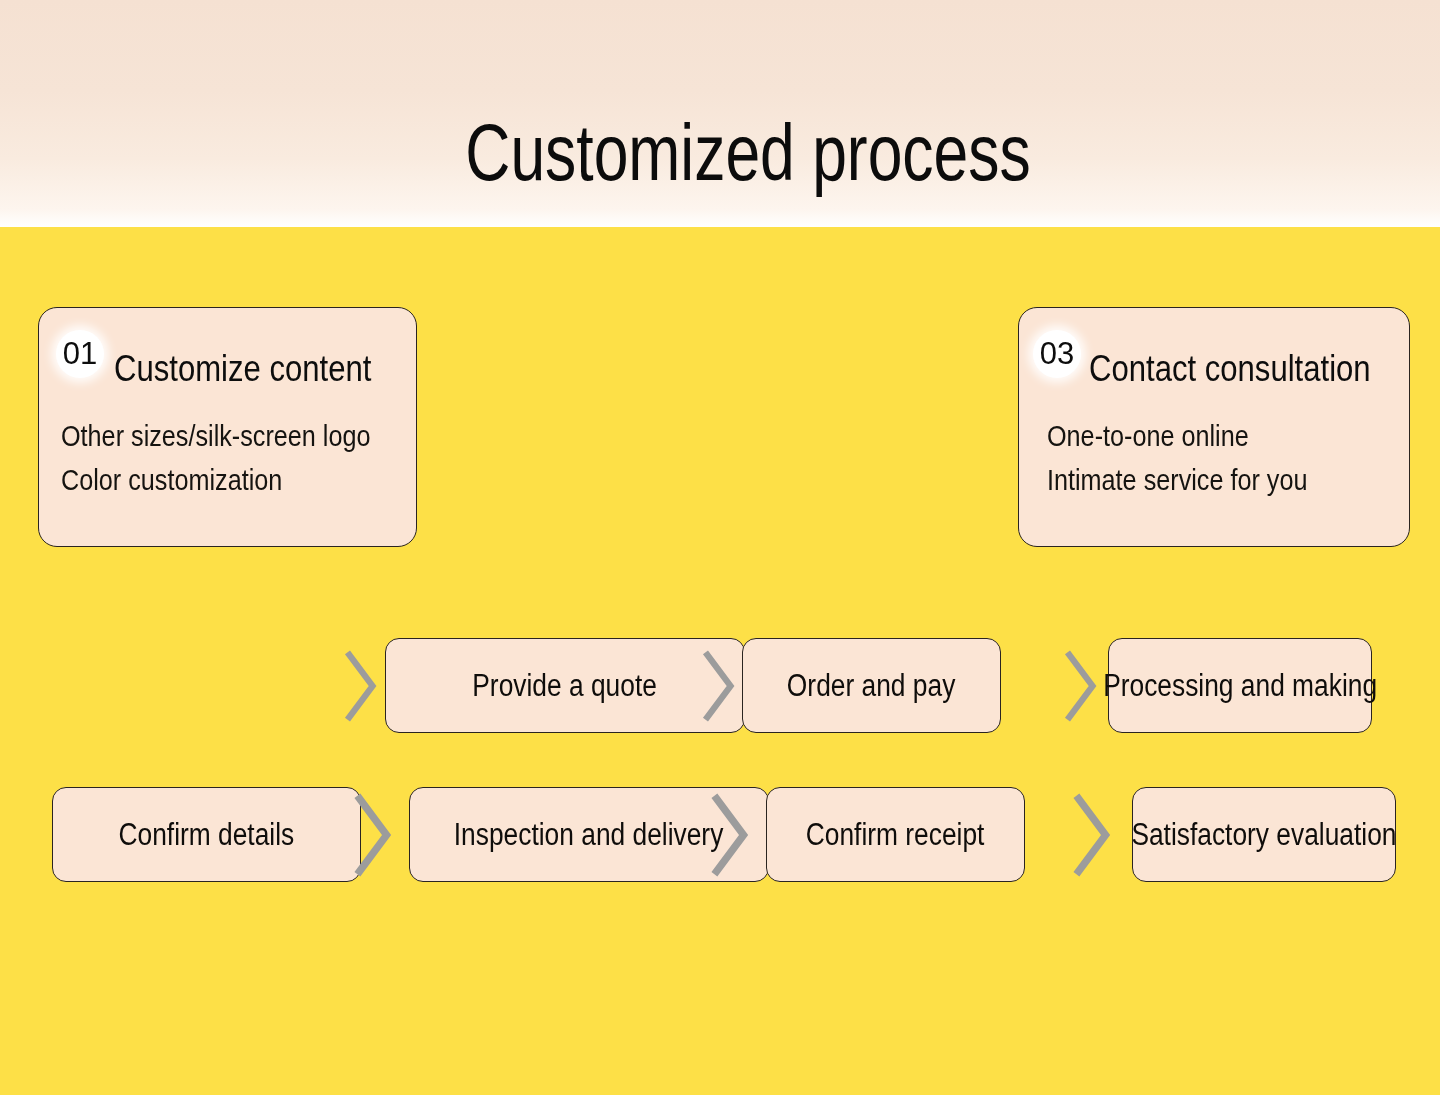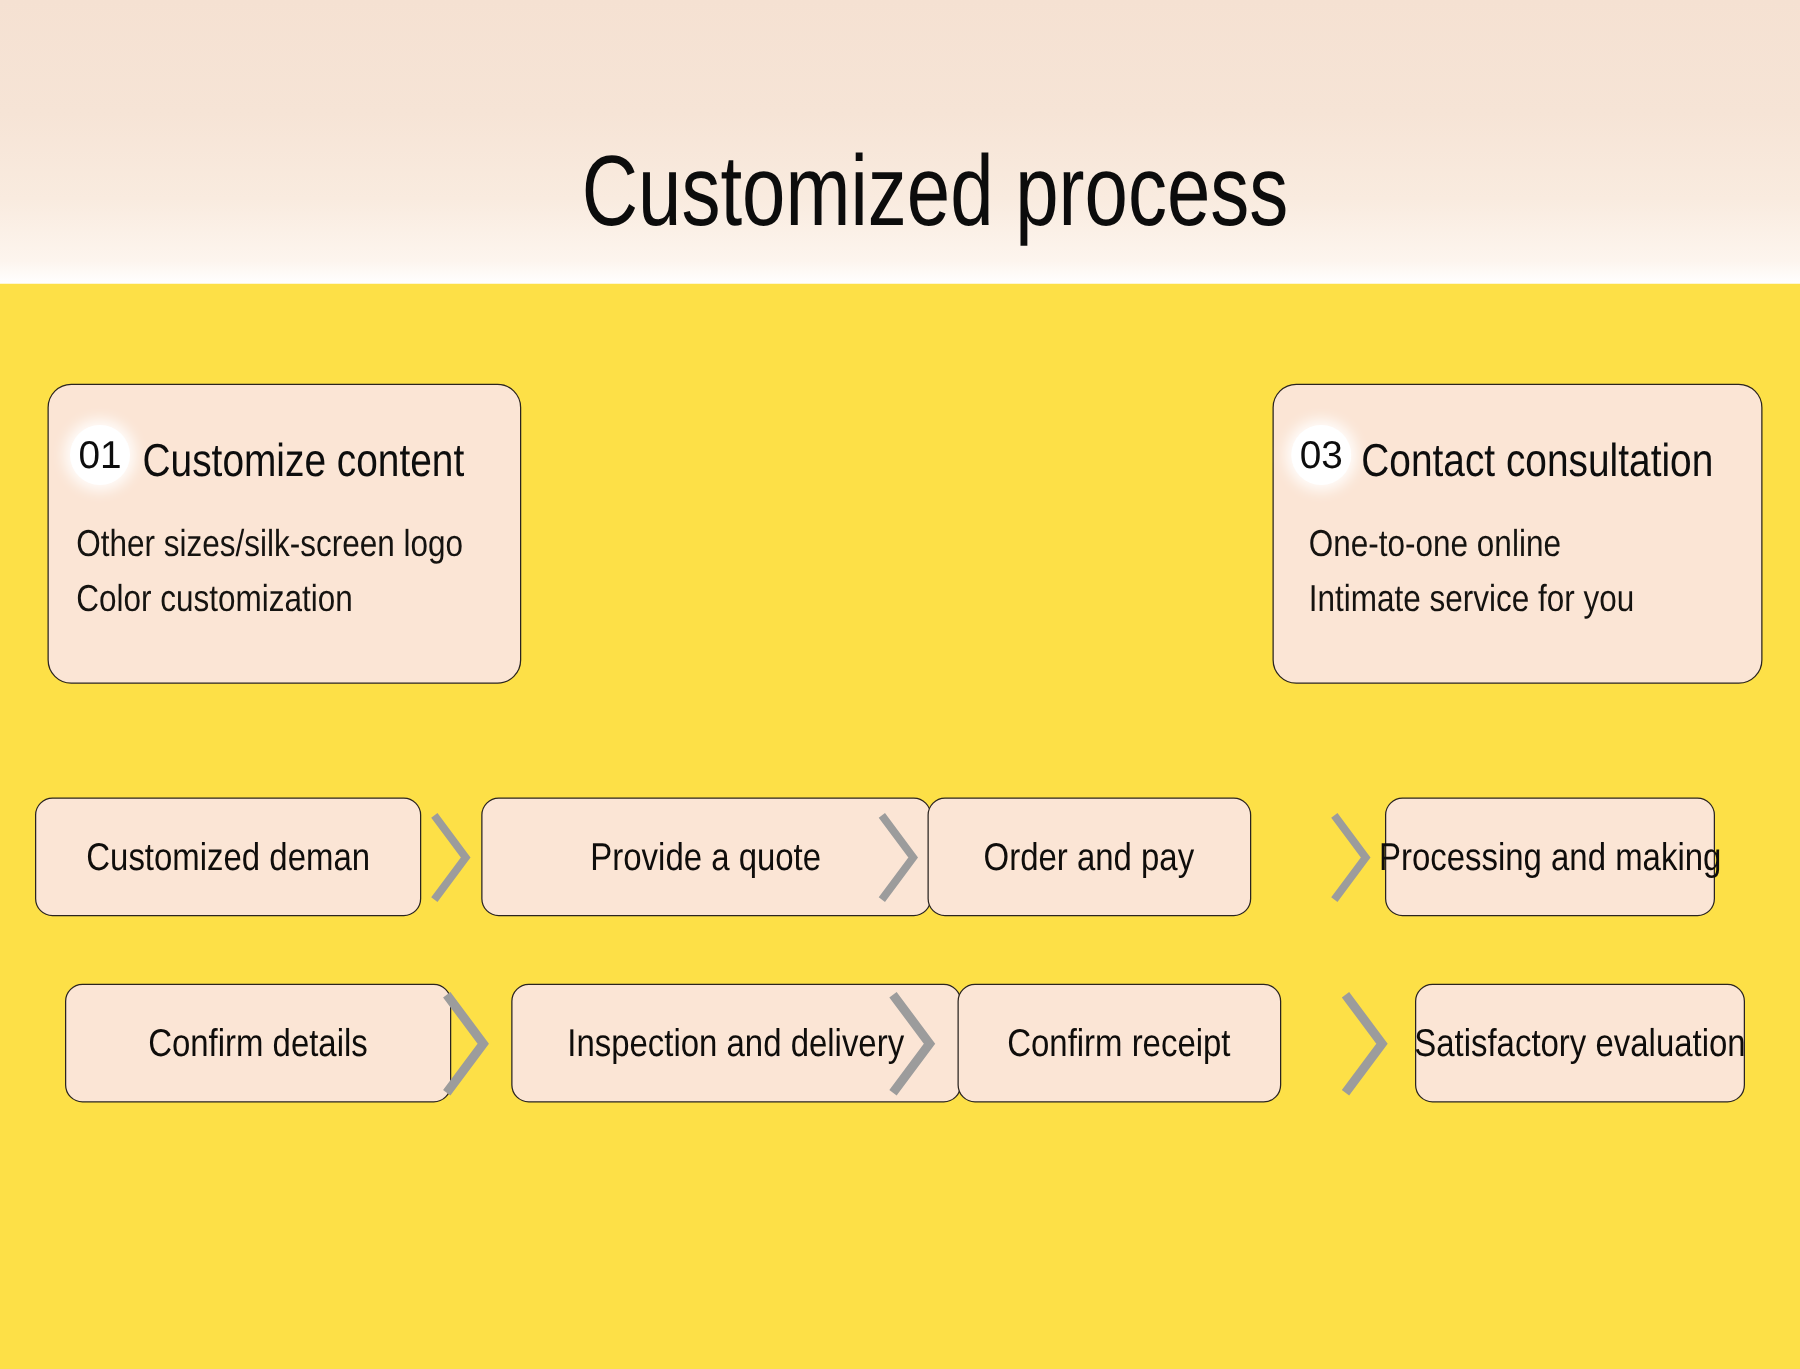--- a/index.html
+++ b/index.html
@@ -35,21 +35,21 @@
   .card{
     position:absolute;top:307px;height:240px;box-sizing:border-box;
     background:var(--card-bg);
     border:1.5px solid var(--card-border);
     border-radius:19px;
   }
   .card-1{left:38px;width:379px;}
   .card-2{left:450px;width:543px;}
   .card-3{left:1018px;width:392px;}
   .badge{
-    position:absolute;top:32px;width:48px;height:48px;border-radius:50%;
+    position:absolute;top:22px;width:48px;height:48px;border-radius:50%;
     background:#ffffff;
     box-shadow:0 0 10px 5px rgba(255,255,255,0.85);
     display:flex;align-items:center;justify-content:center;
     font-size:31px;color:#0d0d0d;
   }
   .card-1 .badge{left:17px;}
   .card-2 .badge{left:18px;}
   .card-3 .badge{left:14px;}
   .card-heading{
     position:absolute;top:42px;font-size:37px;line-height:37px;color:#0d0d0d;
@@ -117,23 +117,20 @@
 
   <div class="card card-3">
     <div class="badge">03</div>
     <div class="card-heading">Contact consultation</div>
     <div class="card-body">
       <div>One-to-one online</div>
       <div>Intimate service for you</div>
     </div>
   </div>
 
-  <div class="fbox row1 col1">
-    <span class="fbox-label">Customized deman</span>
-  </div>
   <div class="fbox row1 col2">
     <span class="fbox-label">Provide a quote</span>
   </div>
   <div class="fbox row1 col3">
     <span class="fbox-label">Order and pay</span>
   </div>
   <div class="fbox row1 col4">
     <span class="fbox-label">Processing and making</span>
   </div>
 

